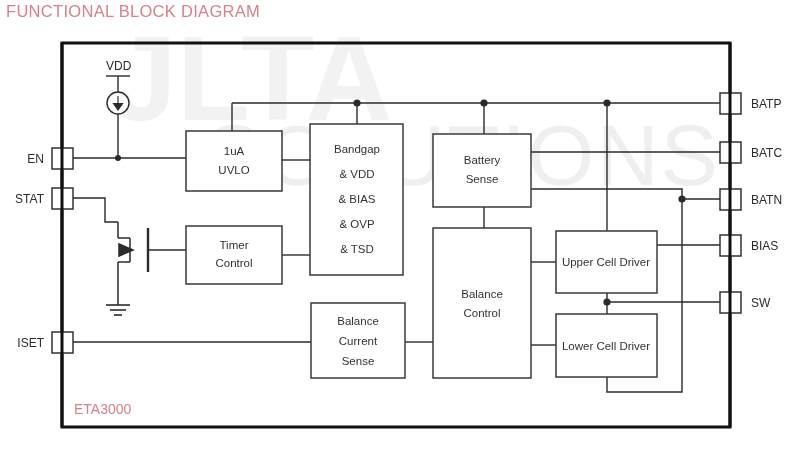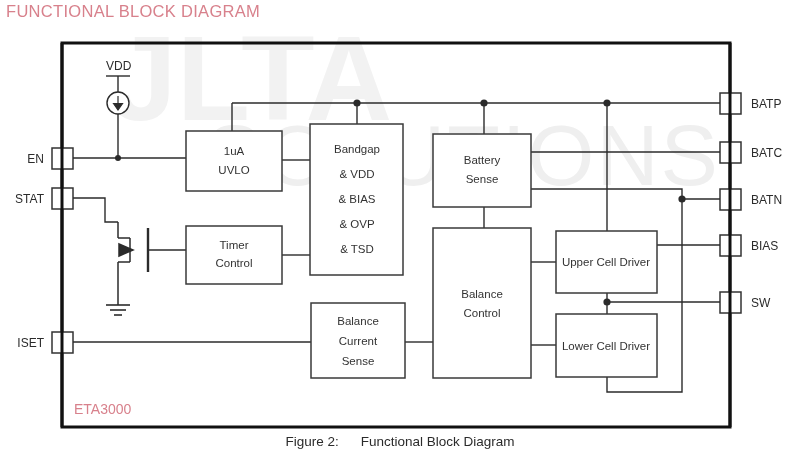--- a/index.html
+++ b/index.html
@@ -251,17 +251,14 @@
       <g>
         <rect x="556" y="314" width="101" height="63" fill="#ffffff" stroke="#3a3a3a" stroke-width="1.5"></rect>
         <text class="blk-lbl" x="606" y="350" text-anchor="middle">Lower  Cell Driver</text>
       </g>
     </g>
 
     <text class="part-lbl" x="74" y="414">ETA3000</text>
 
   </svg>
 
-  <div id="figure-caption">
-    <span class="fig-num">Figure 2:</span><span>Functional Block Diagram</span>
-  </div>
 
 </div>
 
 </body></html>

